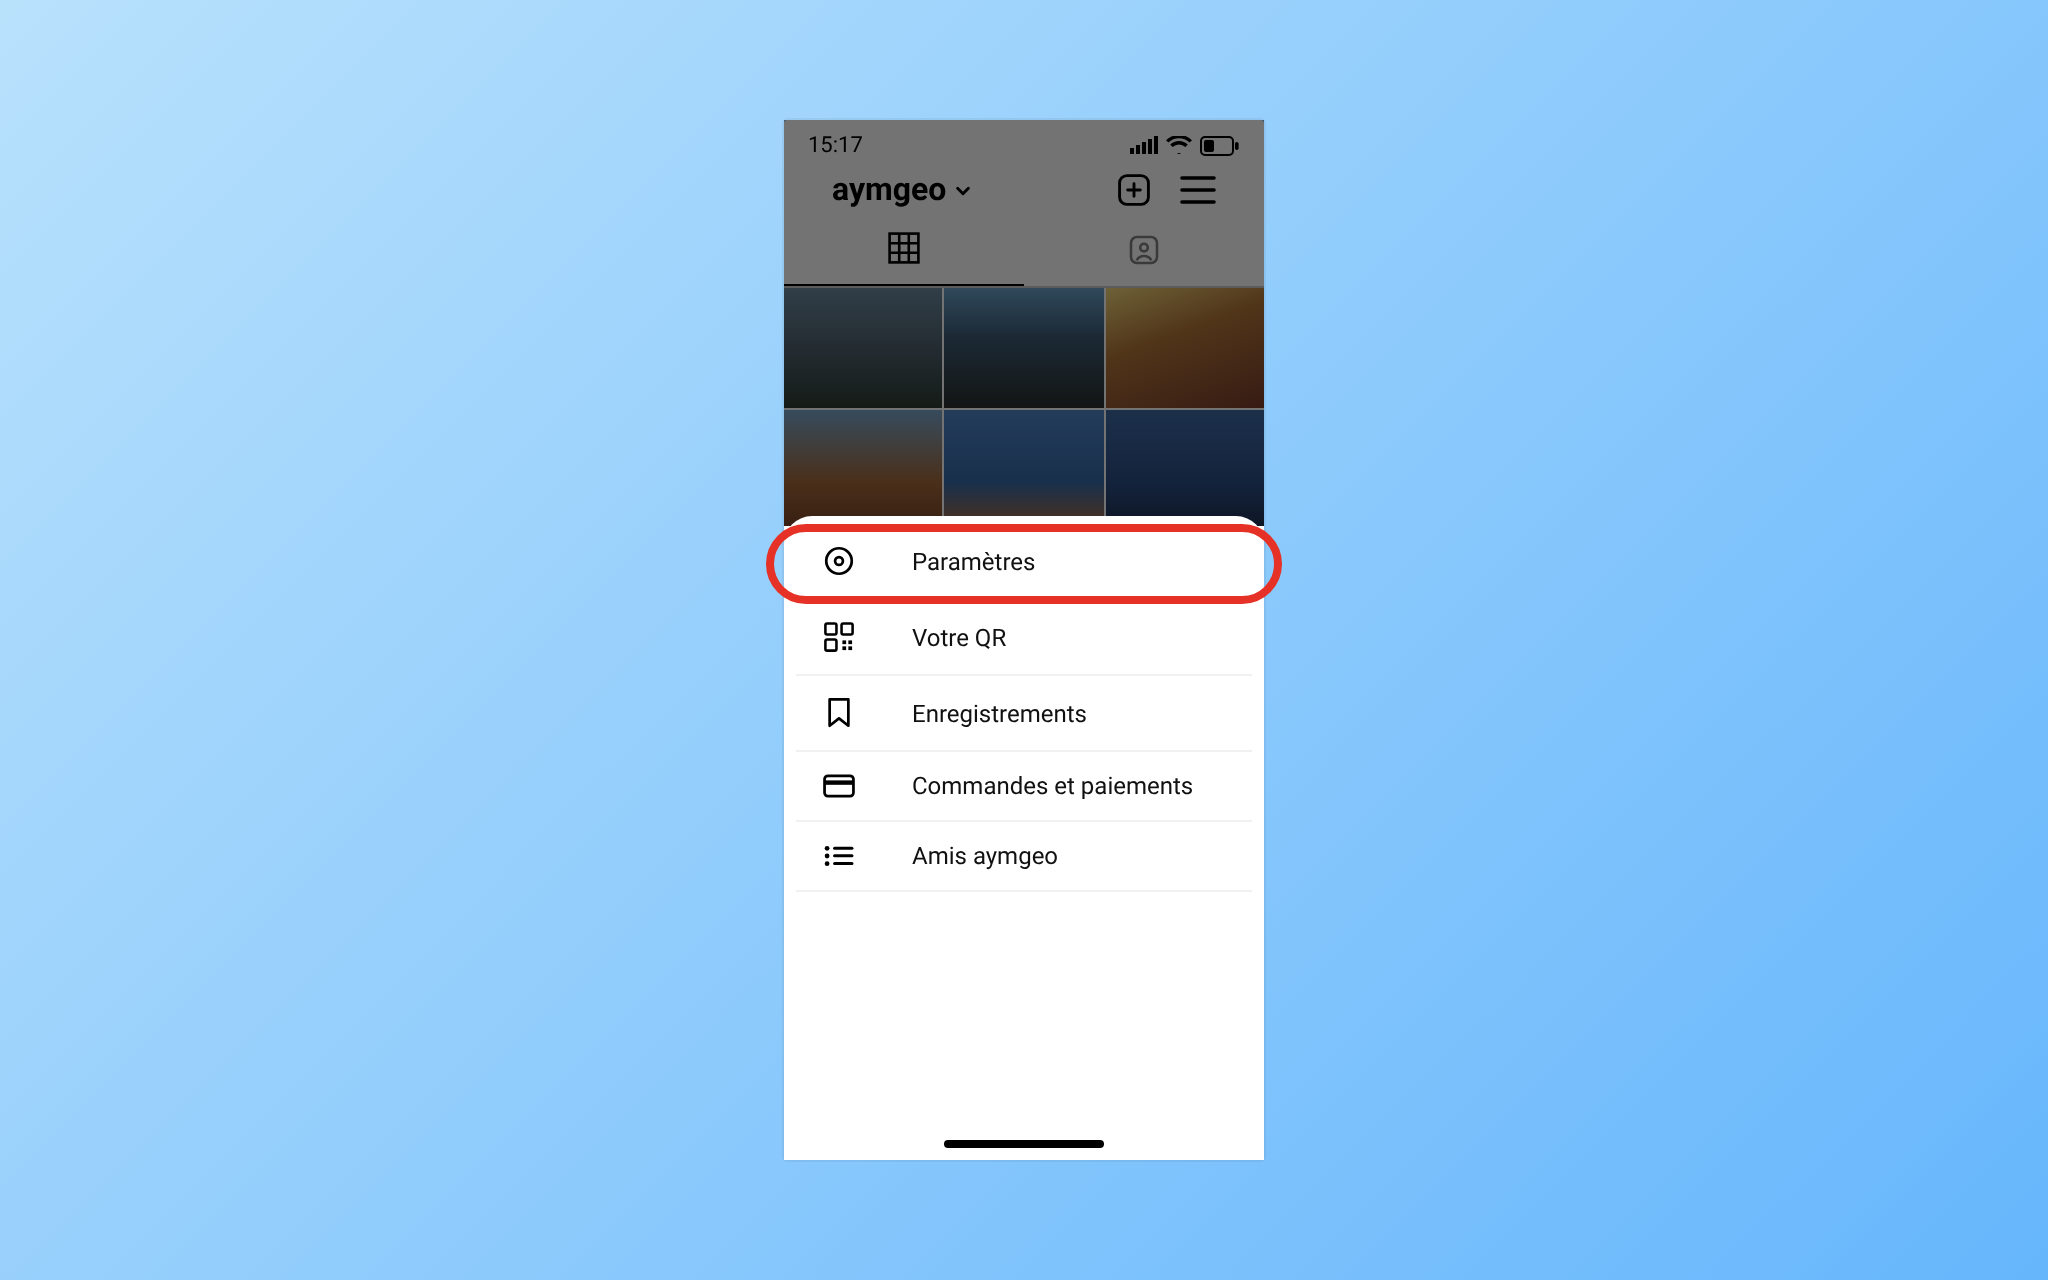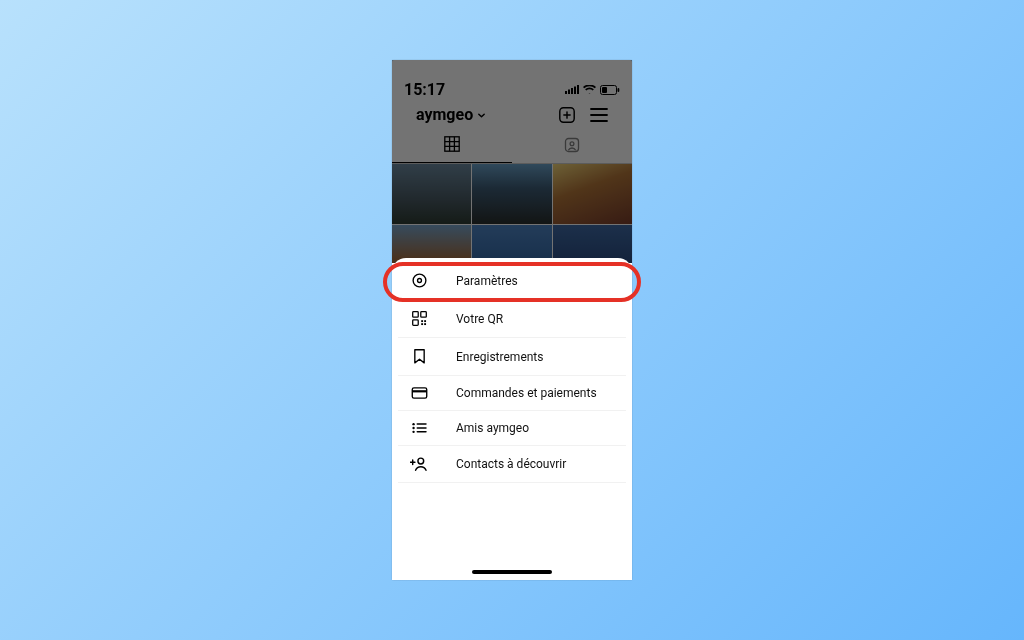--- a/index.html
+++ b/index.html
@@ -37,23 +37,23 @@
     height: 203px;
     background: rgba(0,0,0,0.55);
     pointer-events: none;
   }
 
   
   .status-bar {
     display: flex;
     align-items: center;
     justify-content: space-between;
-    padding: 20px 12px 2px;
-    font-size: 16px;
-    font-weight: 700;
+    padding: 6px 12px 2px;
+    font-size: 11px;
+    font-weight: 400;
     color: #000;
   }
   .status-right { display: flex; align-items: center; gap: 4px; }
   .sig-icon, .wifi-icon, .batt-icon { display: inline-flex; }
 
   
   .profile-head {
     display: flex;
     align-items: center;
     justify-content: space-between;
@@ -281,29 +281,19 @@
             <rect x="6.5" y="2" width="12" height="1.8" rx="0.9" fill="#000"></rect>
           <circle cx="3" cy="7.5" r="1.4" fill="#000"></circle>
             <rect x="6.5" y="6.5" width="12" height="1.8" rx="0.9" fill="#000"></rect>
           <circle cx="3" cy="12" r="1.4" fill="#000"></circle>
             <rect x="6.5" y="11" width="12" height="1.8" rx="0.9" fill="#000"></rect>
         </svg>
       </span>
       <span>Amis aymgeo</span>
     </div>
 
-    <div class="menu-item">
-      <span class="micon">
-        <svg width="18" height="16" viewBox="0 0 20 17">
-          <circle cx="12" cy="5.2" r="3.2" fill="none" stroke="#000" stroke-width="1.6"></circle>
-          <path d="M6.2 15.5 a6.2 6.2 0 0 1 11.6 0" fill="none" stroke="#000" stroke-width="1.6" stroke-linecap="round"></path>
-          <path d="M3 4 V9 M0.5 6.5 H5.5" stroke="#000" stroke-width="1.6" stroke-linecap="round"></path>
-        </svg>
-      </span>
-      <span>Contacts à découvrir</span>
-    </div>
 
     <div class="home-ind"></div>
   </div>
 
   <div class="red-highlight"></div>
 
 </div>
 
 </body></html>

